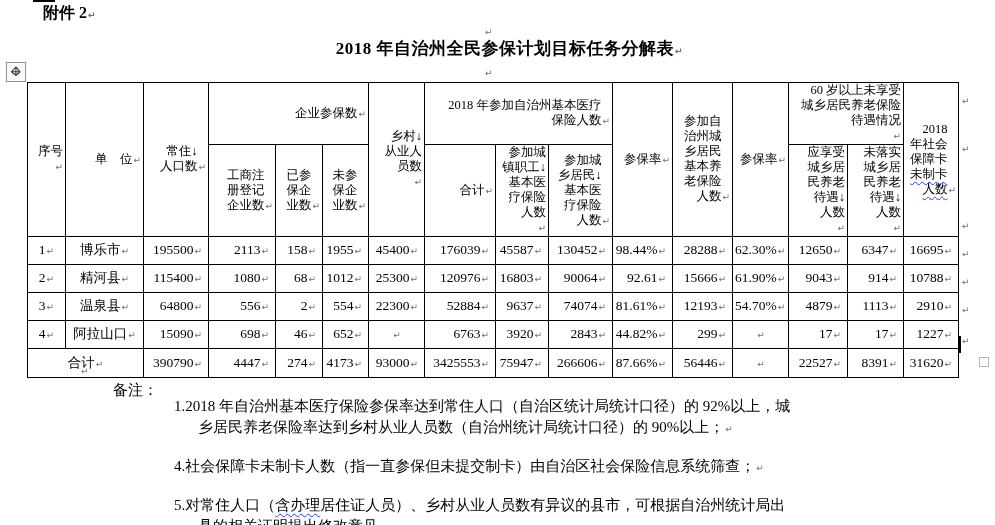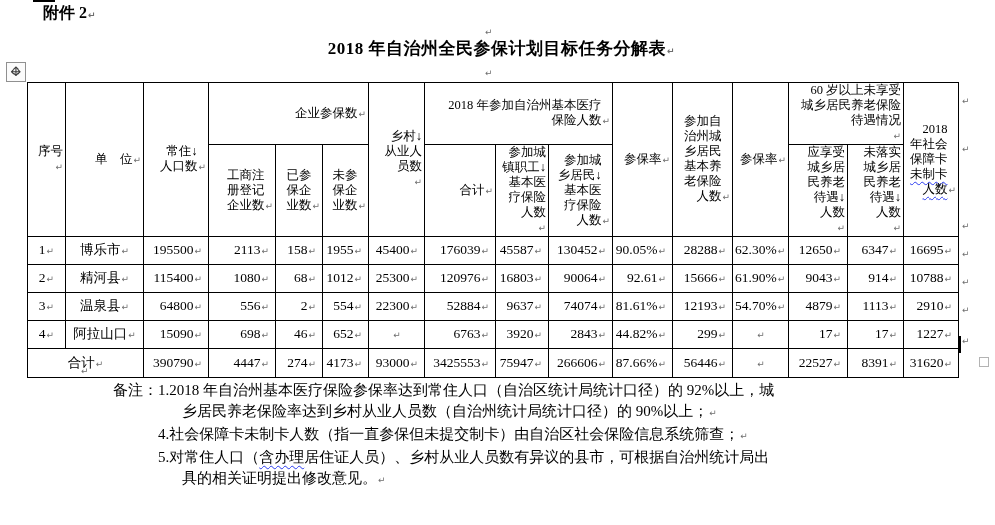--- a/index.html
+++ b/index.html
@@ -17,21 +17,21 @@
   .pm::after{
     content:"\21B5";
     font-family:"DejaVu Sans",sans-serif;
     font-size:9px;color:var(--mark);
     margin-left:1px;vertical-align:baseline;
   }
   .solo-mark{position:absolute;width:10px;height:12px;}
   
   .top-dash{position:absolute;left:33px;top:0;width:22px;height:2px;background:#000;}
   .attachment{position:absolute;left:43px;top:3px;font-size:16px;font-weight:bold;}
-  .doc-title{position:absolute;left:36px;top:37px;width:931px;text-align:center;
+  .doc-title{position:absolute;left:44px;top:37px;width:931px;text-align:center;
     font-size:17px;font-weight:bold;letter-spacing:.5px;}
   
   .move-handle{position:absolute;left:6px;top:62px;width:18px;height:18px;
     border:1px solid #909090;background:#fbfbfb;}
   .move-handle .ar{position:absolute;left:0;top:0;width:18px;height:18px;
     display:flex;align-items:center;justify-content:center;
     font-family:"DejaVu Sans",sans-serif;font-size:13px;color:#3a3a3a;line-height:18px;}
   .resize-handle{position:absolute;left:979px;top:357px;width:8px;height:8px;
     border:1.5px solid #b3b3b3;background:#fff;}
   .caret{position:absolute;left:959px;top:336px;width:2px;height:17px;background:#000;}
@@ -56,21 +56,21 @@
     text-decoration-thickness:1px;
     text-underline-offset:3px;
   }
   
   .rowend{position:absolute;left:961px;}
   
   .notes{position:absolute;left:85px;top:380px;font-size:15px;line-height:21px;}
   .notes-wrap{display:flex;align-items:flex-start;}
   .notes-label{flex:0 0 auto;white-space:nowrap;margin-left:28px;}
   .notes-items{width:812px;}
-  .notes-items p{margin:0;padding-left:24px;text-indent:-24px;white-space:pre-wrap;}
+  .notes-items p{margin:16px;padding-left:24px;text-indent:-24px;white-space:pre-wrap;}
 </style>
 </head>
 <body>
 
 <div class="top-dash"></div>
 
 <div class="attachment pm">附件 2</div>
 
 <span class="solo-mark pm" style="left:484px;top:21px;"></span>
 <div class="doc-title"><span>2018 年自治州全民参保计划目标任务分解表</span><span class="pm"></span></div>
@@ -136,21 +136,21 @@
         <td class="pm ctr">1</td>
         <td class="pm ctr">博乐市</td>
         <td class="pm num">195500</td>
         <td class="pm num">2113</td>
         <td class="pm num">158</td>
         <td class="pm num">1955</td>
         <td class="pm num">45400</td>
         <td class="pm num">176039</td>
         <td class="pm num">45587</td>
         <td class="pm num">130452</td>
-        <td class="pm num">90.05%</td>
+        <td class="pm num">98.44%</td>
         <td class="pm num">28288</td>
         <td class="pm num">62.30%</td>
         <td class="pm num">12650</td>
         <td class="pm num">6347</td>
         <td class="pm num">16695</td>
       </tr>
       <tr>
         <td class="pm ctr">2</td>
         <td class="pm ctr">精河县</td>
         <td class="pm num">115400</td>

